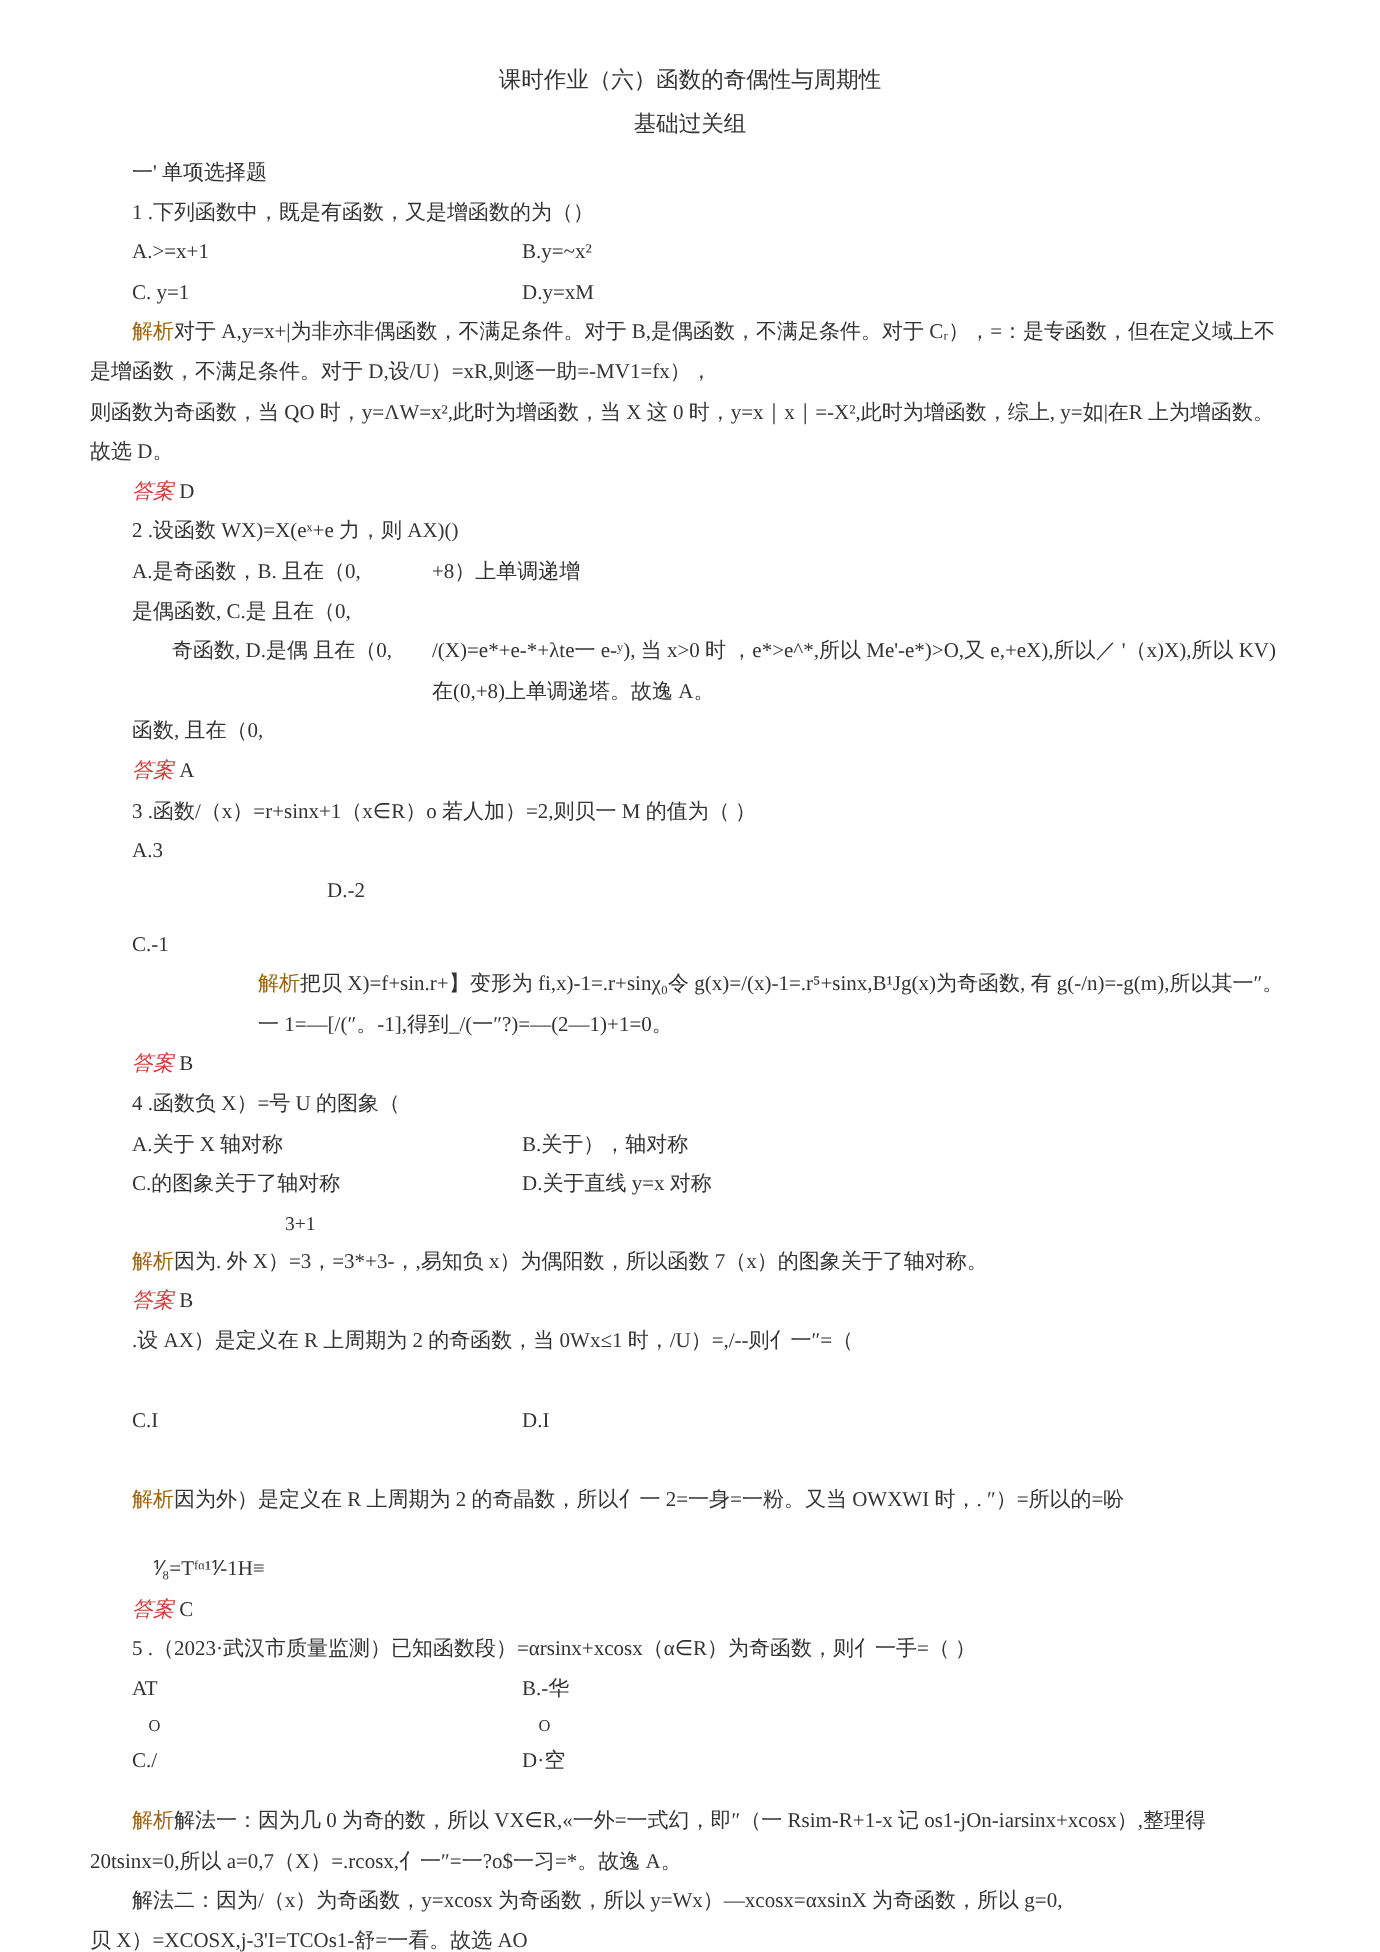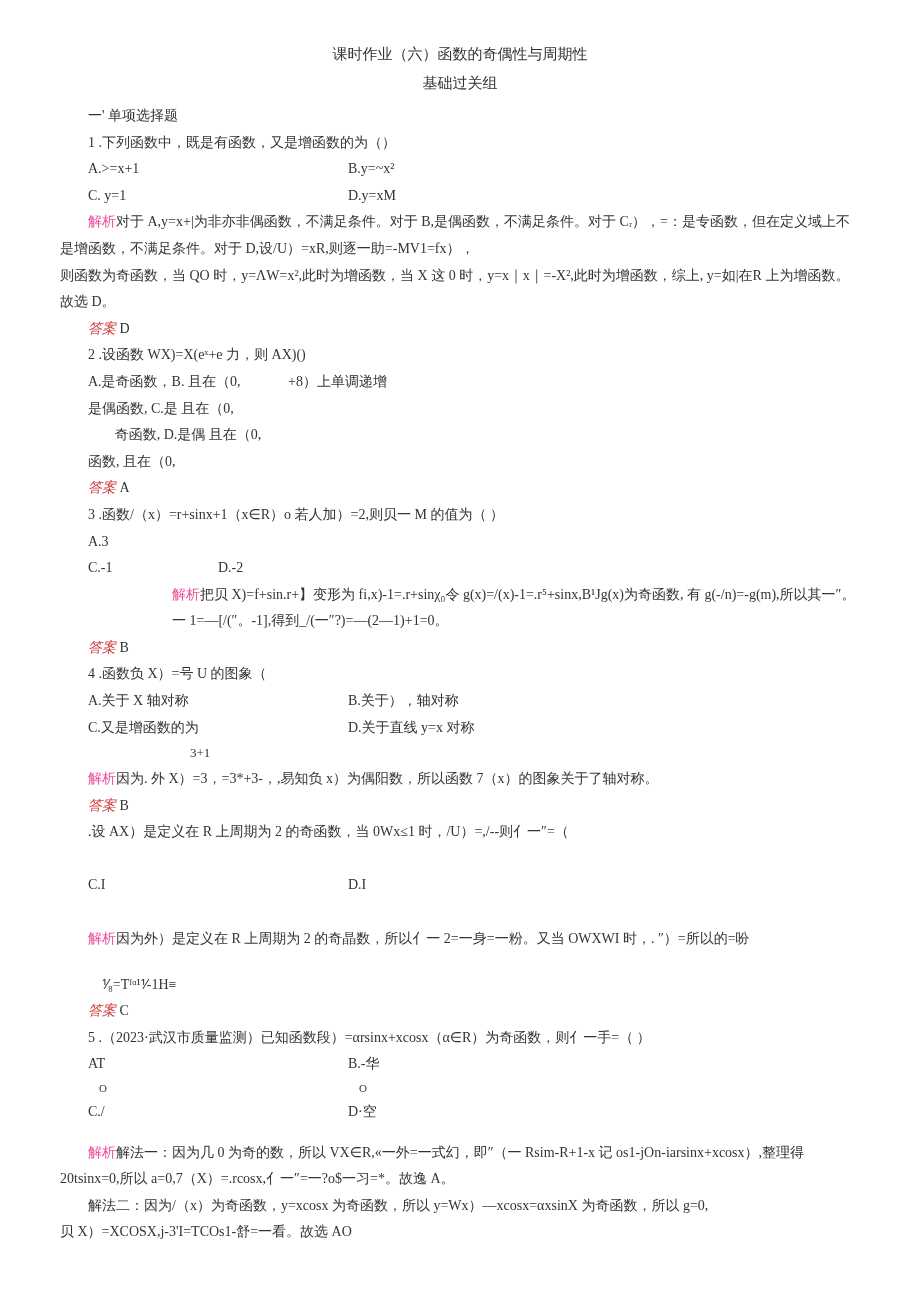--- a/index.html
+++ b/index.html
@@ -24,21 +24,21 @@
     margin-top: 6px;
   }
   .indent {
     text-indent: 2em;
   }
   .row {
     display: flex;
   }
   .col-a { width: 260px; padding-left: 2em; }
   .col-b { width: 260px; }
-  .blue { color: #ec4899; }
+  .blue { color: #a16207; }
   .red { color: #d23a3a; font-style: italic; }
   .frac-note { text-align: center; font-size: 13px; font-family: Liberation Serif, serif; }
   .opt-grid {
     display:flex;
     flex-wrap:wrap;
     padding-left:2em;
   }
   .opt-grid .cell-l { width:260px; }
   .opt-grid .cell-r { width:260px; }
   .sub-o { font-size:11px; padding-left:1em; }
@@ -71,49 +71,50 @@
 <div class="indent">2 .设函数 WX)=X(eˣ+e 力，则 AX)()</div>
 <div class="row">
   <div style="width:200px;padding-left:2em;">A.是奇函数，B. 且在（0,</div>
   <div style="flex:1">+8）上单调递增</div>
 </div>
 <div class="row">
   <div style="width:200px;padding-left:2em;">是偶函数, C.是 且在（0,</div>
 </div>
 <div class="row">
   <div style="width:200px;padding-left:2em;text-align:center;">奇函数, D.是偶 且在（0,</div>
+  <div style="flex:1">/(X)=e*+e-*+λte一 e-ʸ), 当 x&gt;0 时 ，e*&gt;e^*,所以 Me'-e*)&gt;O,又 e,+eX),所以／ '（x)X),所以 KV)在(0,+8)上单调递塔。故逸 A。</div>
 </div>
 <div class="row">
   <div style="width:200px;padding-left:2em;">函数,          且在（0,</div>
   <div style="flex:1"></div>
 </div>
 <div class="indent">
   <span class="red">答案</span> <span>A</span>
 </div>
 
 <div class="indent">3 .函数/（x）=r+sinx+1（x∈R）o 若人加）=2,则贝一 M 的值为（   ）</div>
 <div class="row">
   <div class="col-a">A.3</div>
 </div>
 <div class="row">
-  <div style="width:130px;padding-left:2em;">C.-1</div>
+  <div style="width:130px;padding-left:2em;margin-top:36px;">C.-1</div>
   <div style="width:130px;">D.-2</div>
 </div>
 <div style="padding-left:8em;text-indent:-0em;">
   <span class="blue">解析</span><span>把贝 X)=f+sin.r+】变形为 fi,x)-1=.r+sinχ₀令 g(x)=/(x)-1=.r⁵+sinx,B¹Jg(x)为奇函数, 有 g(-/n)=-g(m),所以其一″。一 1=—[/(″。-1],得到_/(一″?)=—(2—1)+1=0。</span>
 </div>
 <div class="indent">
   <span class="red">答案</span> <span>B</span>
 </div>
 
 <div class="indent">4 .函数负 X）=号 U 的图象（</div>
 <div class="opt-grid">
   <div class="cell-l">A.关于 X 轴对称</div>
   <div class="cell-r">B.关于），轴对称</div>
-  <div class="cell-l">C.又是增函数的为</div>
+  <div class="cell-l">C.的图象关于了轴对称</div>
   <div class="cell-r">D.关于直线 y=x 对称</div>
 </div>
 <div class="frac-note" style="padding-left:10em;text-align:left;">3+1</div>
 <div class="indent">
   <span class="blue">解析</span><span>因为. 外 X）=3，=3*+3-，,易知负 x）为偶阳数，所以函数 7（x）的图象关于了轴对称。</span>
 </div>
 <div class="indent">
   <span class="red">答案</span> <span>B</span>
 </div>
 

